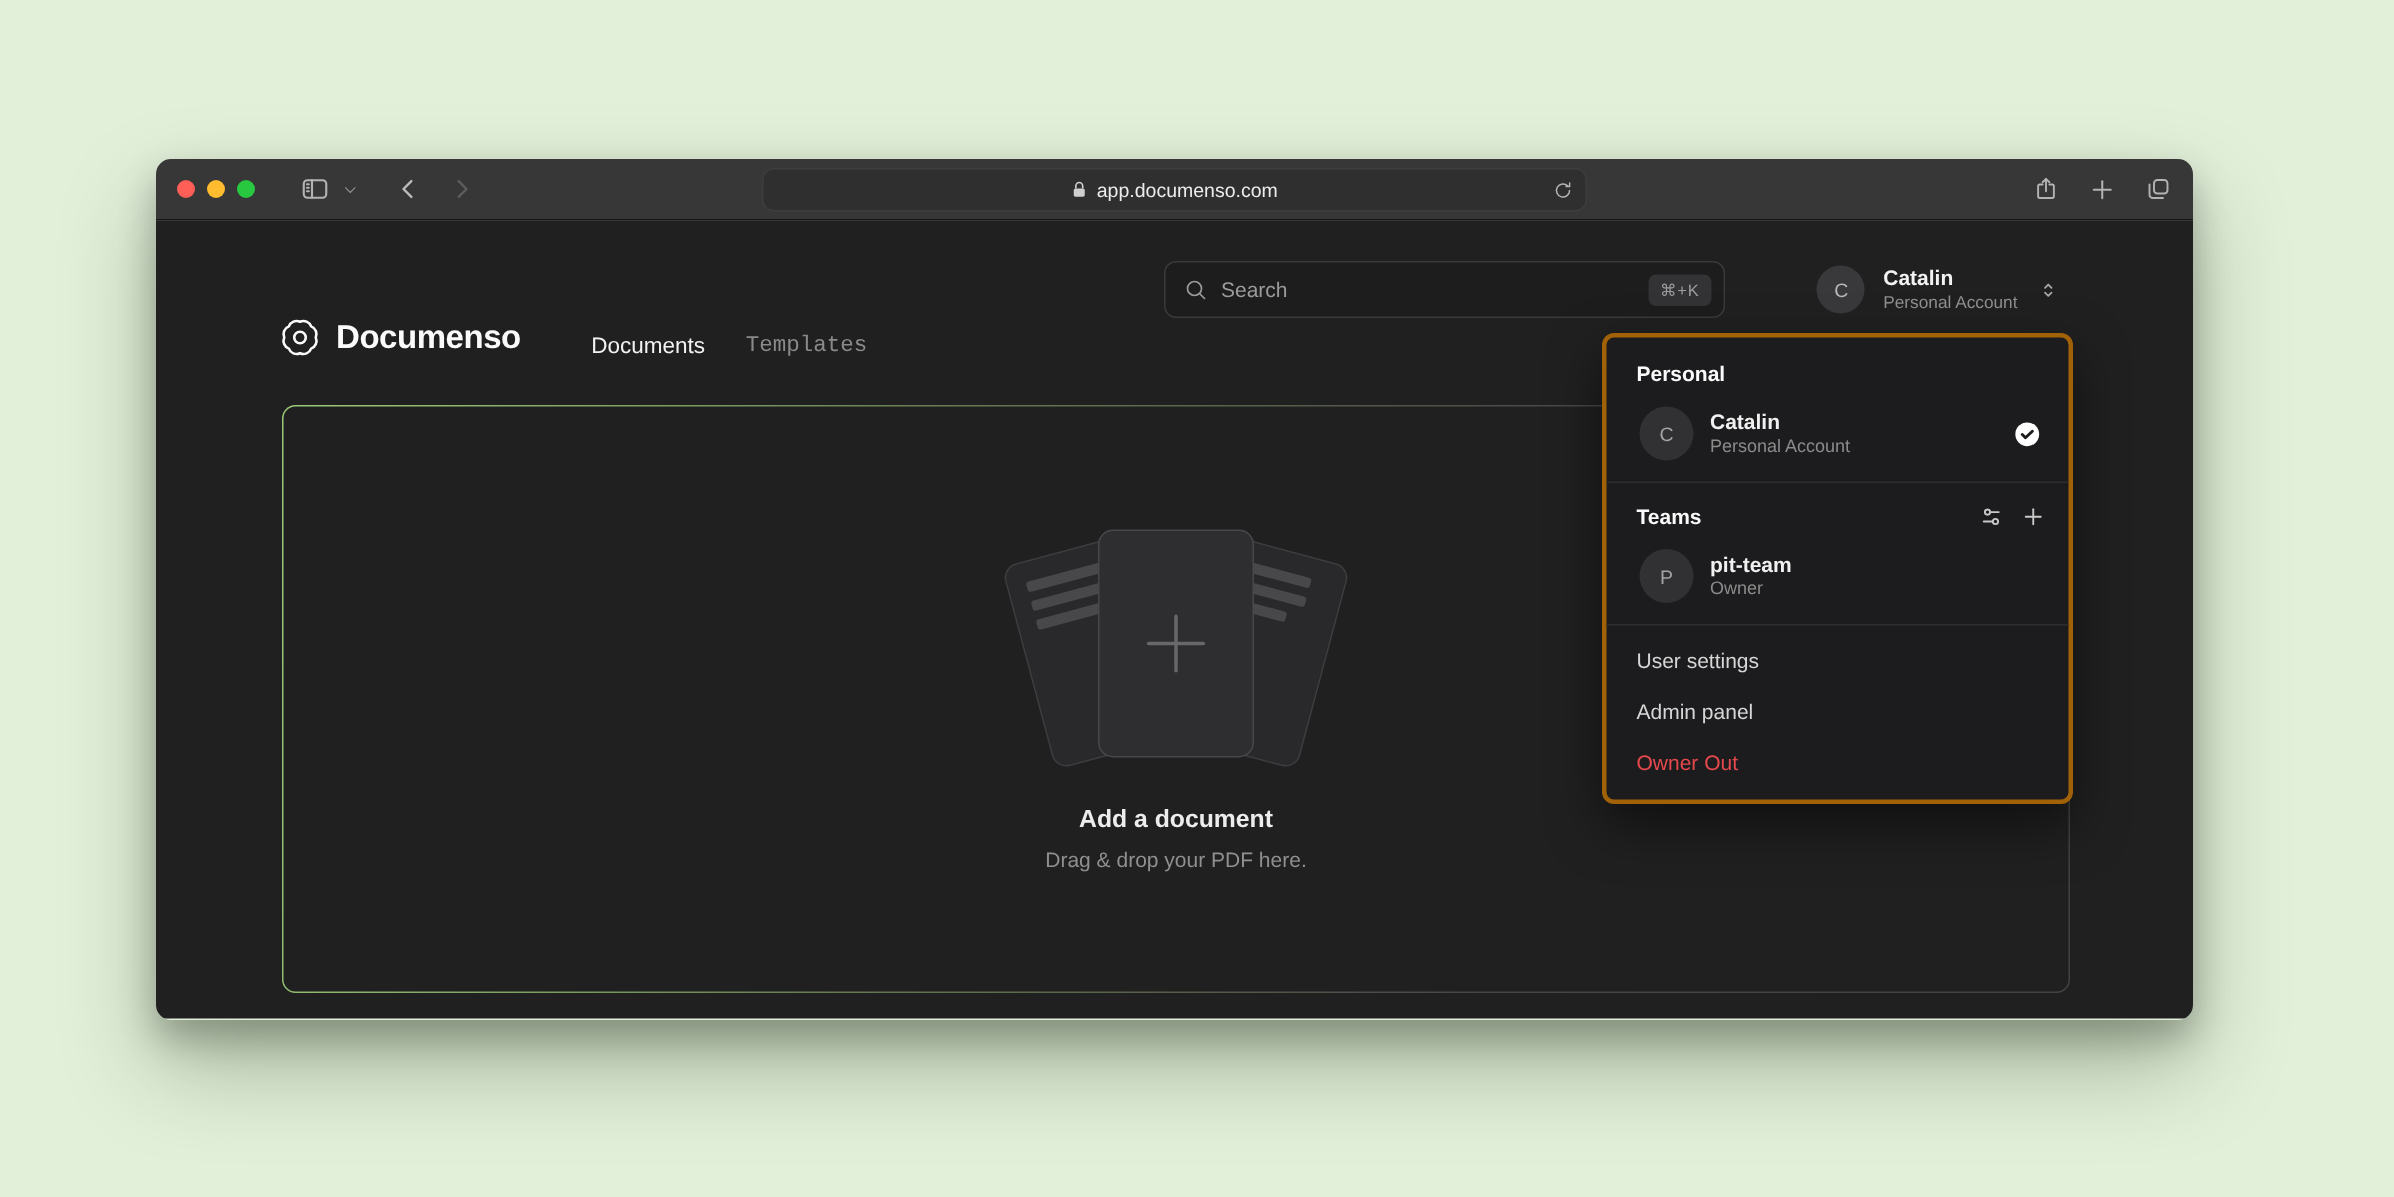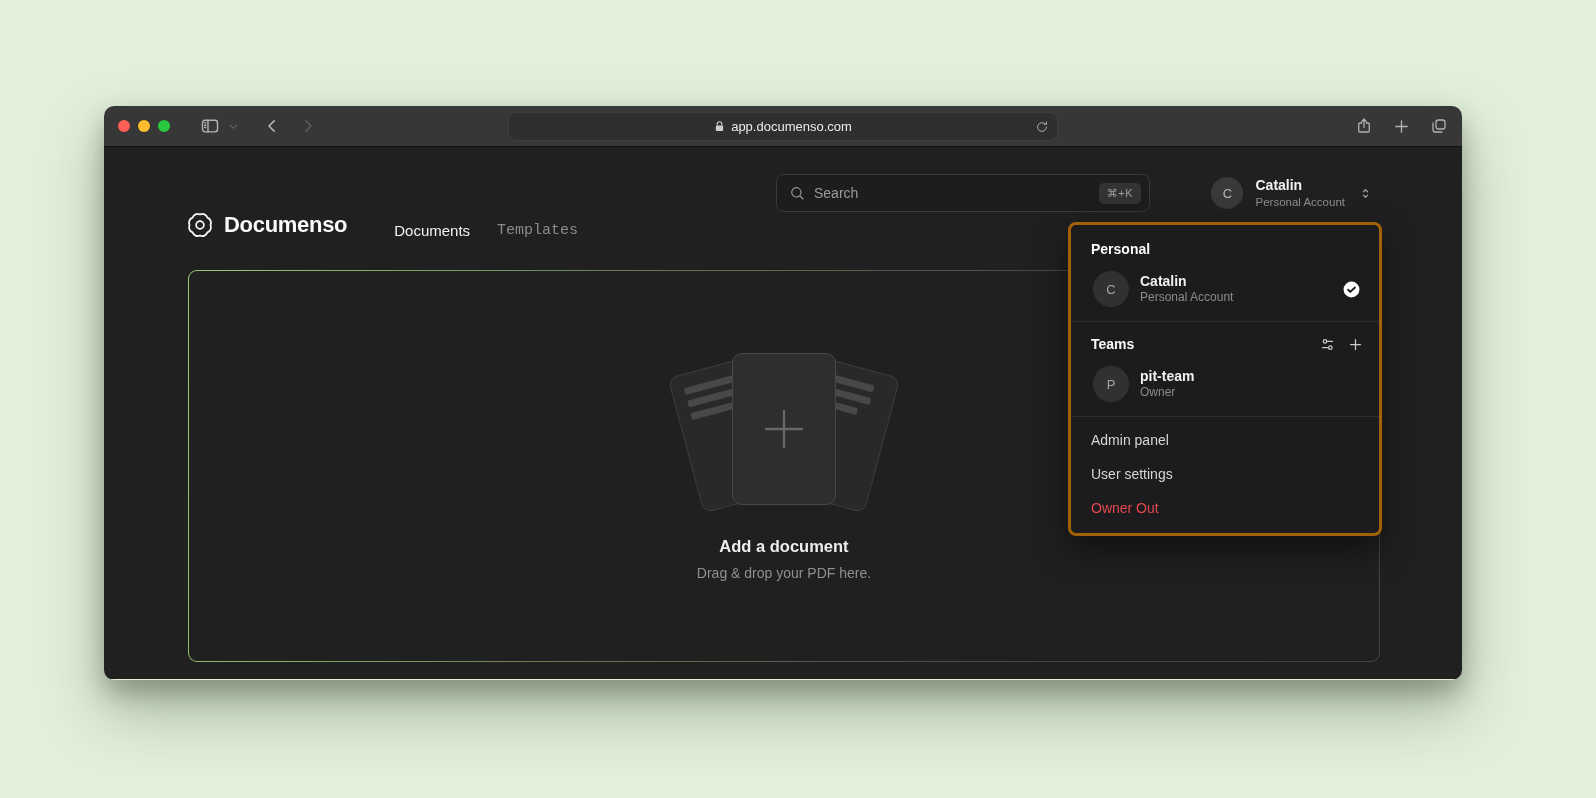--- a/index.html
+++ b/index.html
@@ -289,20 +289,20 @@
         <div class="dd-item">
           <span class="avatar sz36">P</span>
           <span class="dd-item-lines">
             <span class="dd-item-name">pit-team</span>
             <span class="dd-item-sub">Owner</span>
           </span>
         </div>
 
         <div class="dd-divider"></div>
 
+        <div class="dd-link">User settings</div>
         <div class="dd-link">Admin panel</div>
-        <div class="dd-link">User settings</div>
         <div class="dd-link danger">Owner Out</div>
       </div>
 
     </div>
   </div>
 </div>
 
 </body></html>

